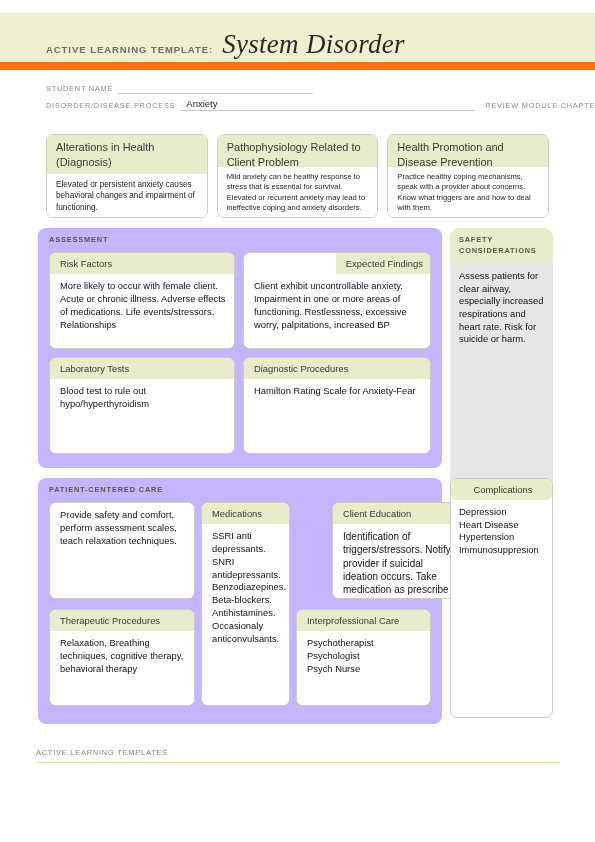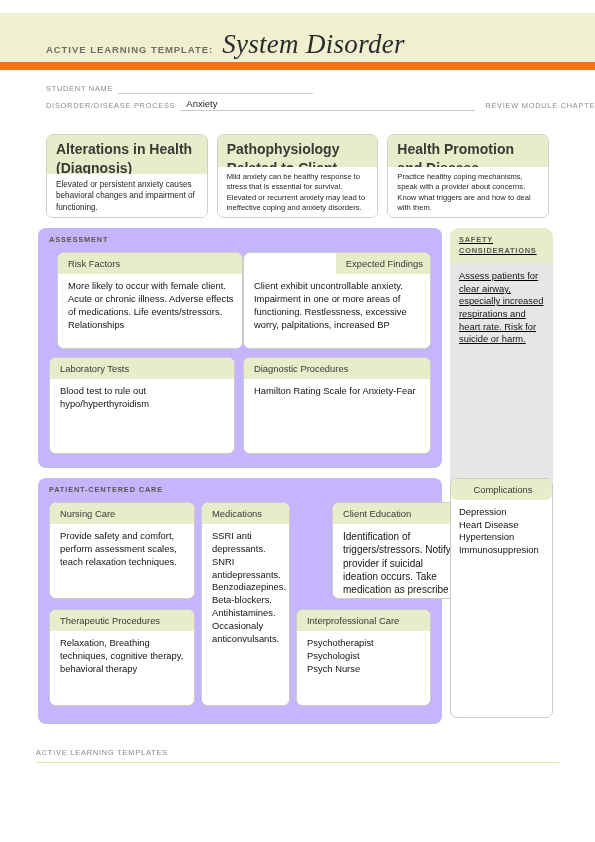--- a/index.html
+++ b/index.html
@@ -97,25 +97,24 @@
     background: #ffffff;
     border: 1px solid #cfcfc6;
     border-radius: 7px;
     overflow: hidden;
     display: flex;
     flex-direction: column;
   }
   .topcard-head {
     background: #e8eccb;
     padding: 5px 8px 5px 9px;
-    font-size: 14px;
+    font-size: 11px;
     color: #3a3a33;
     line-height: 1.35;
     min-height: 32px;
-    font-weight: bold;
   }
   .topcard-body {
     flex: 1;
     background: #fff;
     padding: 5px 8px 4px 9px;
     font-size: 7.6px;
     line-height: 1.34;
     color: #1f1f1f;
   }
   .topcard-body.lg { font-size: 8.2px; line-height: 1.38; }
@@ -170,41 +169,40 @@
     white-space: pre-line;
     overflow: hidden;
   }
   .card-body.small {
     font-size: 10px;
     line-height: 1.32;
     padding-top: 6px;
   }
 
   
-  #card-risk-factors      { left: 11px; top: 24px;  width: 186px; height: 97px; margin-left: 8px; }
+  #card-risk-factors      { left: 11px; top: 24px;  width: 186px; height: 97px; }
   #card-expected-findings { left: 205px; top: 24px; width: 188px; height: 97px; align-items: flex-end; }
   #card-lab-tests         { left: 11px; top: 129px; width: 186px; height: 97px; }
   #card-diagnostic        { left: 205px; top: 129px; width: 188px; height: 97px; }
 
   
   #card-nursing-care      { left: 11px; top: 24px;  width: 146px; height: 97px; }
   #card-medications       { left: 163px; top: 24px; width: 89px;  height: 204px; }
   #card-client-education  { left: 258px; top: 24px; width: 135px; height: 97px; margin-left: 36px; }
   #card-therapeutic       { left: 11px; top: 131px; width: 146px; height: 97px; }
   #card-interprofessional { left: 258px; top: 131px; width: 135px; height: 97px; }
 
   
   #safety-panel {
     position: absolute;
     left: 450px; top: 228px;
     width: 103px; height: 268px;
     background: #e6e6e6;
     border-radius: 9px;
     overflow: hidden;
-    text-decoration: underline;
   }
   .safety-head {
     background: #e8eccb;
     padding: 6px 8px 7px 9px;
     font-size: 7.4px;
     font-weight: bold;
     letter-spacing: 0.8px;
     line-height: 1.5;
     color: #585849;
     text-transform: uppercase;
@@ -331,21 +329,20 @@
 
 <div id="safety-panel">
   <div class="safety-head">SAFETY CONSIDERATIONS</div>
   <div class="safety-body">Assess patients for clear airway, especially increased respirations and heart rate. Risk for suicide or harm.</div>
 </div>
 
 <div class="section" id="pcc-section">
   <div class="section-label">PATIENT-CENTERED CARE</div>
 
   <div class="card" id="card-nursing-care">
-    <div class="card-head">Nursing Care</div>
     <div class="card-body">Provide safety and comfort, perform assessment scales, teach relaxation techniques.</div>
   </div>
 
   <div class="card" id="card-medications">
     <div class="card-head">Medications</div>
     <div class="card-body">SSRI anti depressants. SNRI antidepressants. Benzodiazepines. Beta-blockers. Antihistamines. Occasionaly anticonvulsants.</div>
   </div>
 
   <div class="card" id="card-client-education">
     <div class="card-head">Client Education</div>

